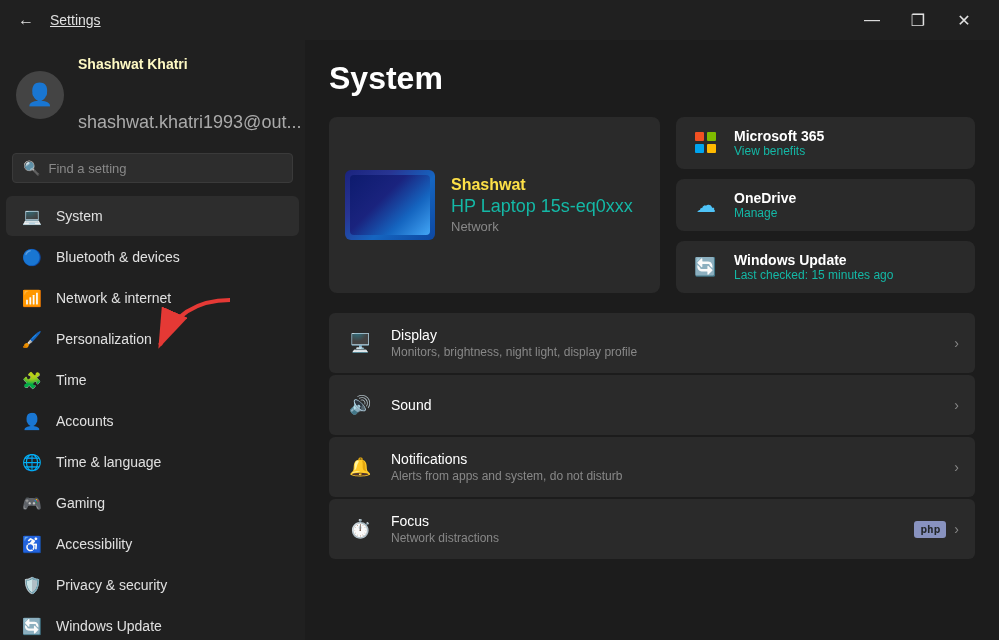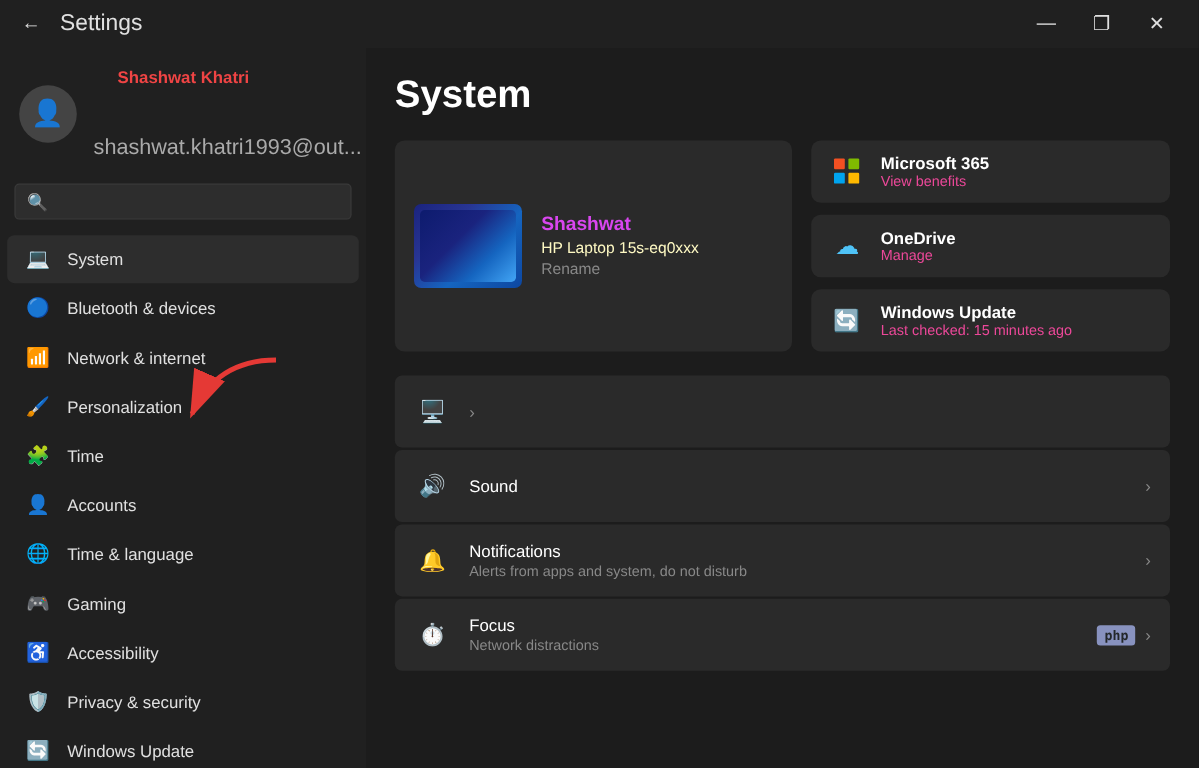--- a/index.html
+++ b/index.html
@@ -20,22 +20,23 @@
       background: #202020;
       height: 40px;
       padding: 0 12px;
     }
     .title-bar-left {
       display: flex;
       align-items: center;
       gap: 10px;
     }
     .title-bar-title {
-      font-size: 19px;
+      font-size: 14px;
       color: #e0e0e0;
+      text-decoration: underline;
     }
     .title-bar-controls {
       display: flex;
       gap: 0;
     }
     .title-bar-btn {
       width: 46px;
       height: 40px;
       display: flex;
       align-items: center;
@@ -86,22 +87,21 @@
       display: flex;
       align-items: center;
       justify-content: center;
       font-size: 22px;
       color: #ccc;
       flex-shrink: 0;
     }
     .user-info-name {
       font-size: 14px;
       font-weight: 600;
-      color: #ef4444;
-      margin-left: 20px;
+      color: #fef9c3;
     }
     .user-info-email {
       font-size: 18px;
       color: #aaa;
       margin-top: 40px;
     }
 
     
     .search-container {
       padding: 6px 12px 12px 12px;
@@ -208,25 +208,25 @@
     }
     .device-image-inner {
       width: 80px;
       height: 60px;
       background: linear-gradient(135deg, #0d1b6e 0%, #1a237e 40%, #1565c0 70%, #42a5f5 100%);
       border-radius: 4px;
     }
     .device-info-name {
       font-size: 16px;
       font-weight: 600;
-      color: #d946ef;
+      color: #fde047;
     }
     .device-info-model {
-      font-size: 13px;
-      color: #fef9c3;
+      font-size: 18px;
+      color: #14b8a6;
       margin-top: 2px;
     }
     .device-info-rename {
       font-size: 13px;
       color: #888;
       margin-top: 2px;
     }
 
     .side-cards {
       display: flex;
@@ -277,21 +277,21 @@
       color: #4db6ac;
       font-size: 18px;
     }
     .side-card-title {
       font-size: 14px;
       font-weight: 600;
       color: #fff;
     }
     .side-card-sub {
       font-size: 12px;
-      color: #ec4899;
+      color: #14b8a6;
     }
 
     
     .settings-list {
       display: flex;
       flex-direction: column;
       gap: 2px;
     }
     .settings-item {
       display: flex;
@@ -371,20 +371,21 @@
       <div class="avatar">👤</div>
       <div>
         <div class="user-info-name">Shashwat Khatri</div>
         <div class="user-info-email">shashwat.khatri1993@out...</div>
       </div>
     </div>
 
     <div class="search-container">
       <div class="search-box">
         <span class="search-icon">🔍</span>
+        <input type="text" placeholder="Find a setting" style="">
       </div>
     </div>
 
     <div>
       <div class="nav-item active">
         <span class="nav-icon icon-system">💻</span>
         <span>System</span>
       </div>
       <div class="nav-item">
         <span class="nav-icon icon-bluetooth">🔵</span>
@@ -434,21 +435,21 @@
 
     <div class="top-section">
 
       <div class="device-card">
         <div class="device-image">
           <div class="device-image-inner"></div>
         </div>
         <div>
           <div class="device-info-name">Shashwat</div>
           <div class="device-info-model">HP Laptop 15s-eq0xxx</div>
-          <div class="device-info-rename">Rename</div>
+          <div class="device-info-rename">Network</div>
         </div>
       </div>
 
       <div class="side-cards">
 
         <div class="side-card">
           <div class="side-card-icon">
             <div class="ms365-icon">
               <span class="ms365-q1"></span>
               <span class="ms365-q2"></span>
@@ -476,20 +477,24 @@
             <div class="side-card-title">Windows Update</div>
             <div class="side-card-sub">Last checked: 15 minutes ago</div>
           </div>
         </div>
       </div>
     </div>
 
     <div class="settings-list">
       <div class="settings-item">
         <div class="settings-item-icon">🖥️</div>
+        <div class="settings-item-text">
+          <div class="settings-item-title">Display</div>
+          <div class="settings-item-desc">Monitors, brightness, night light, display profile</div>
+        </div>
         <span class="settings-item-chevron">›</span>
       </div>
       <div class="settings-item">
         <div class="settings-item-icon">🔊</div>
         <div class="settings-item-text">
           <div class="settings-item-title">Sound</div>
         </div>
         <span class="settings-item-chevron">›</span>
       </div>
       <div class="settings-item">

